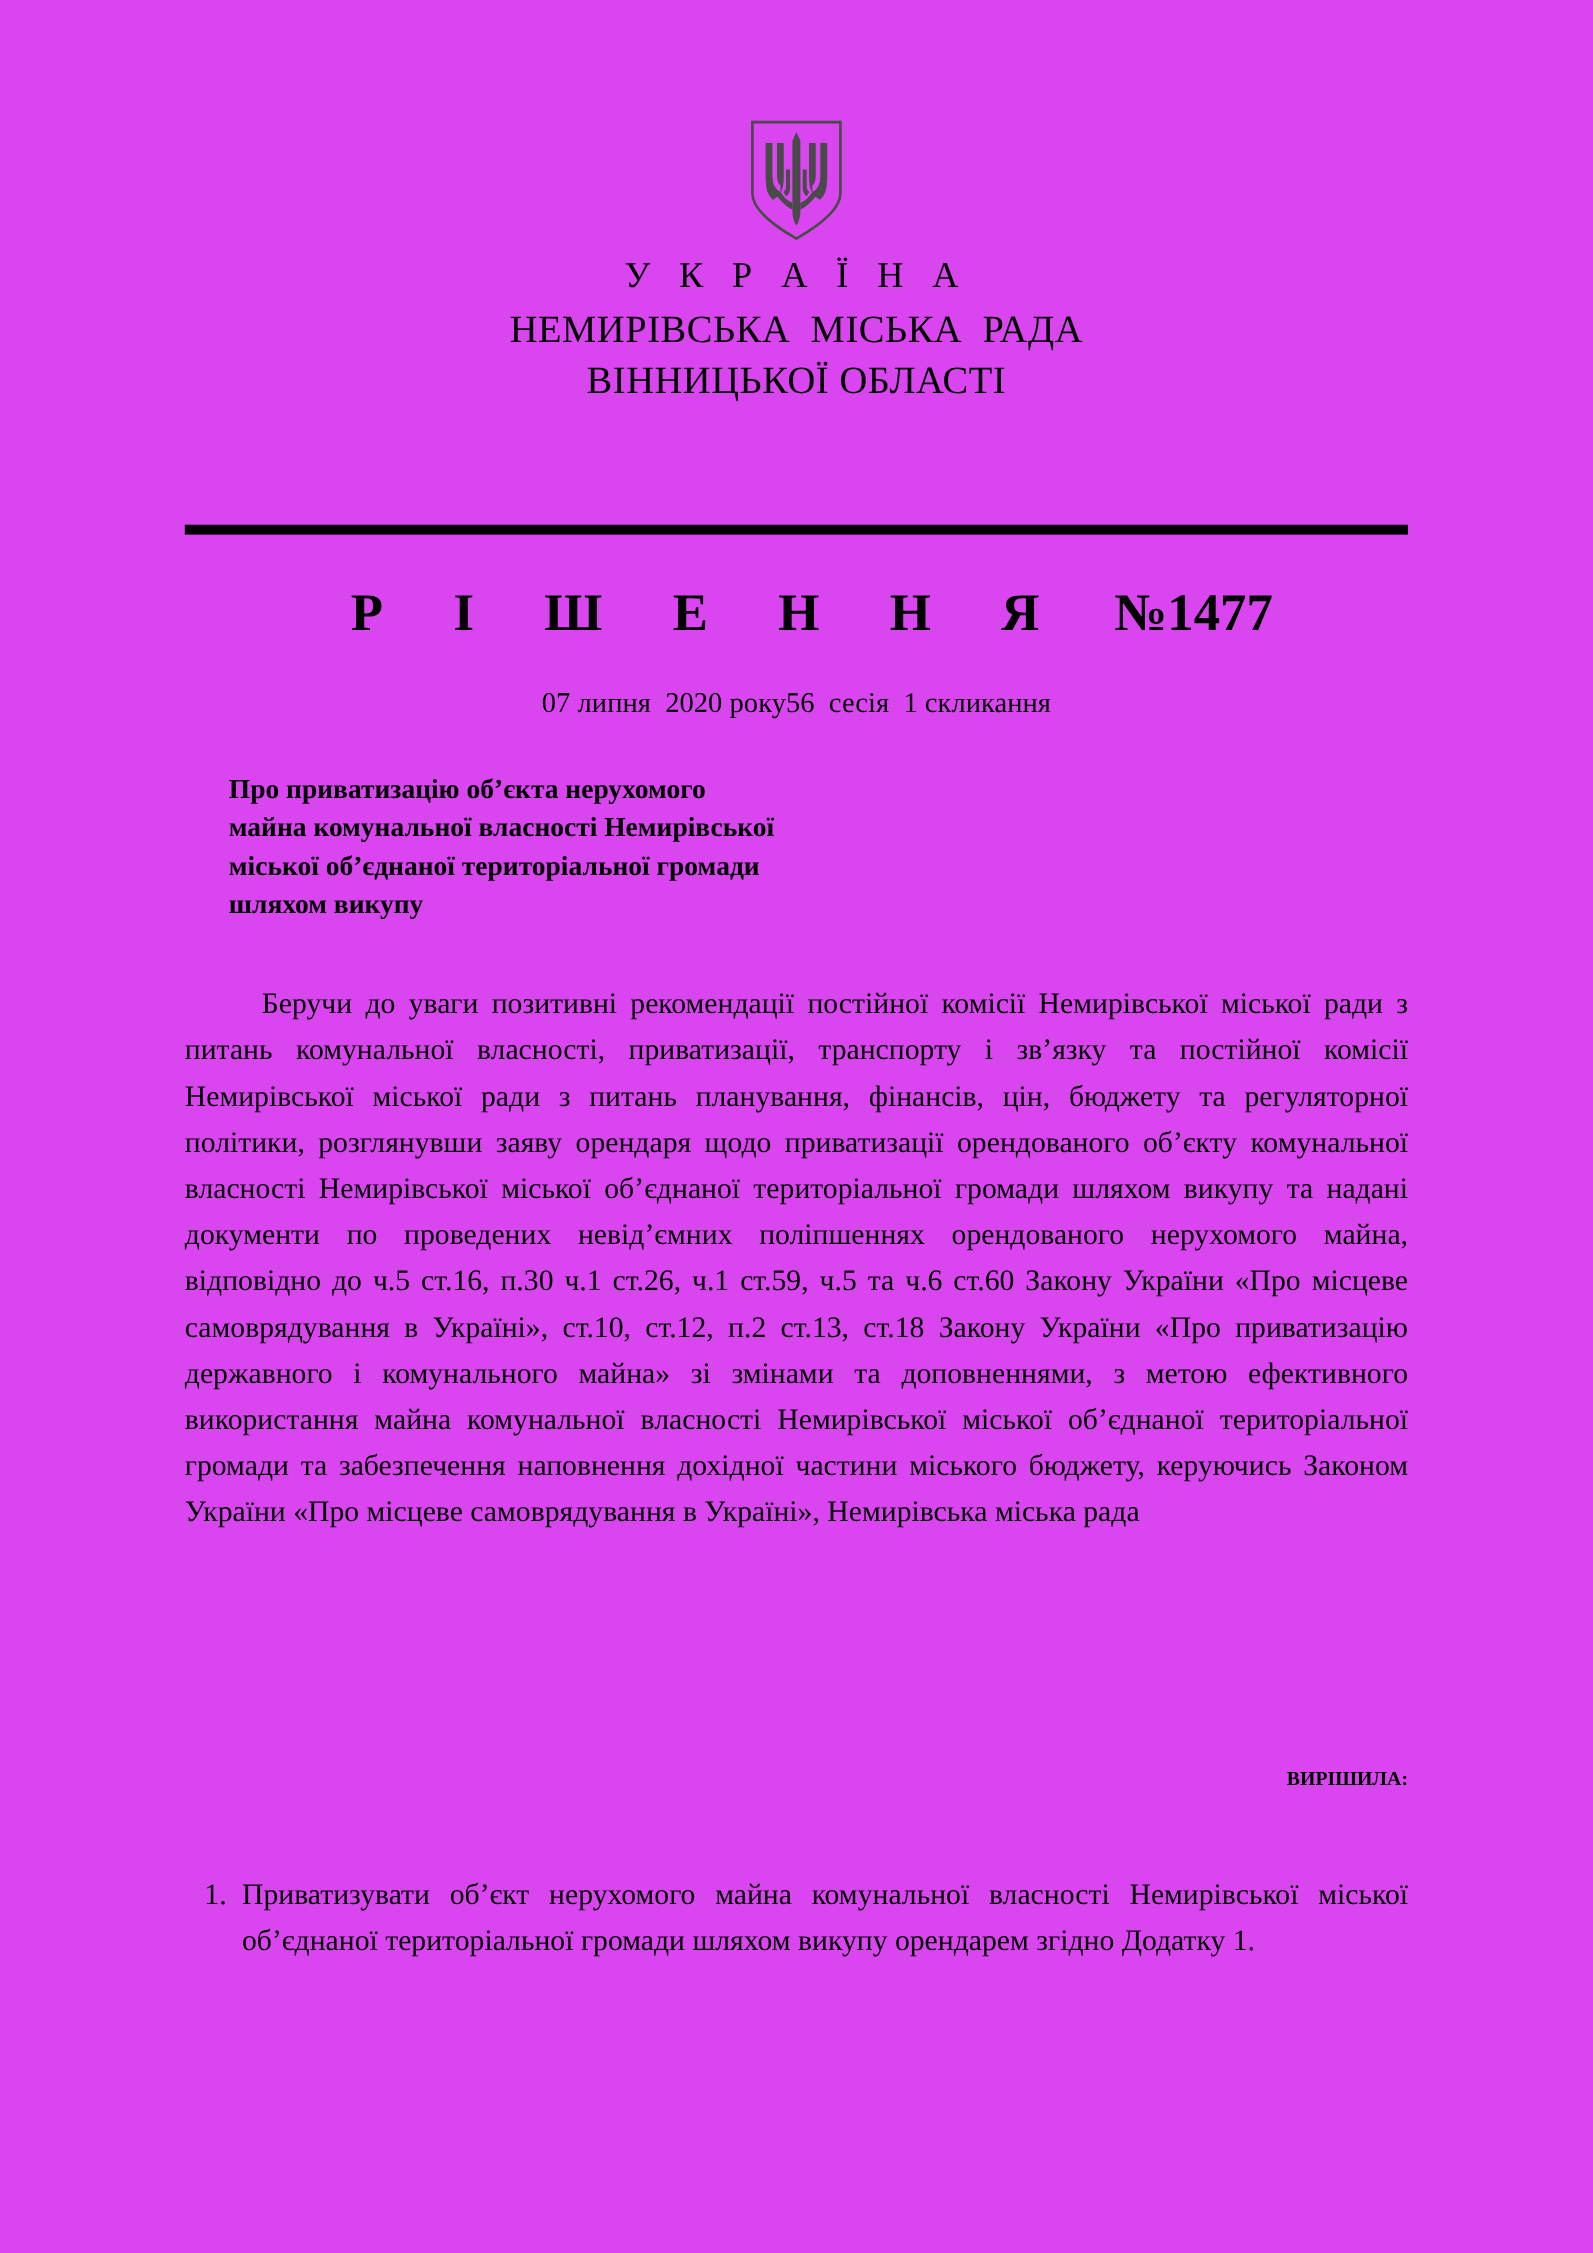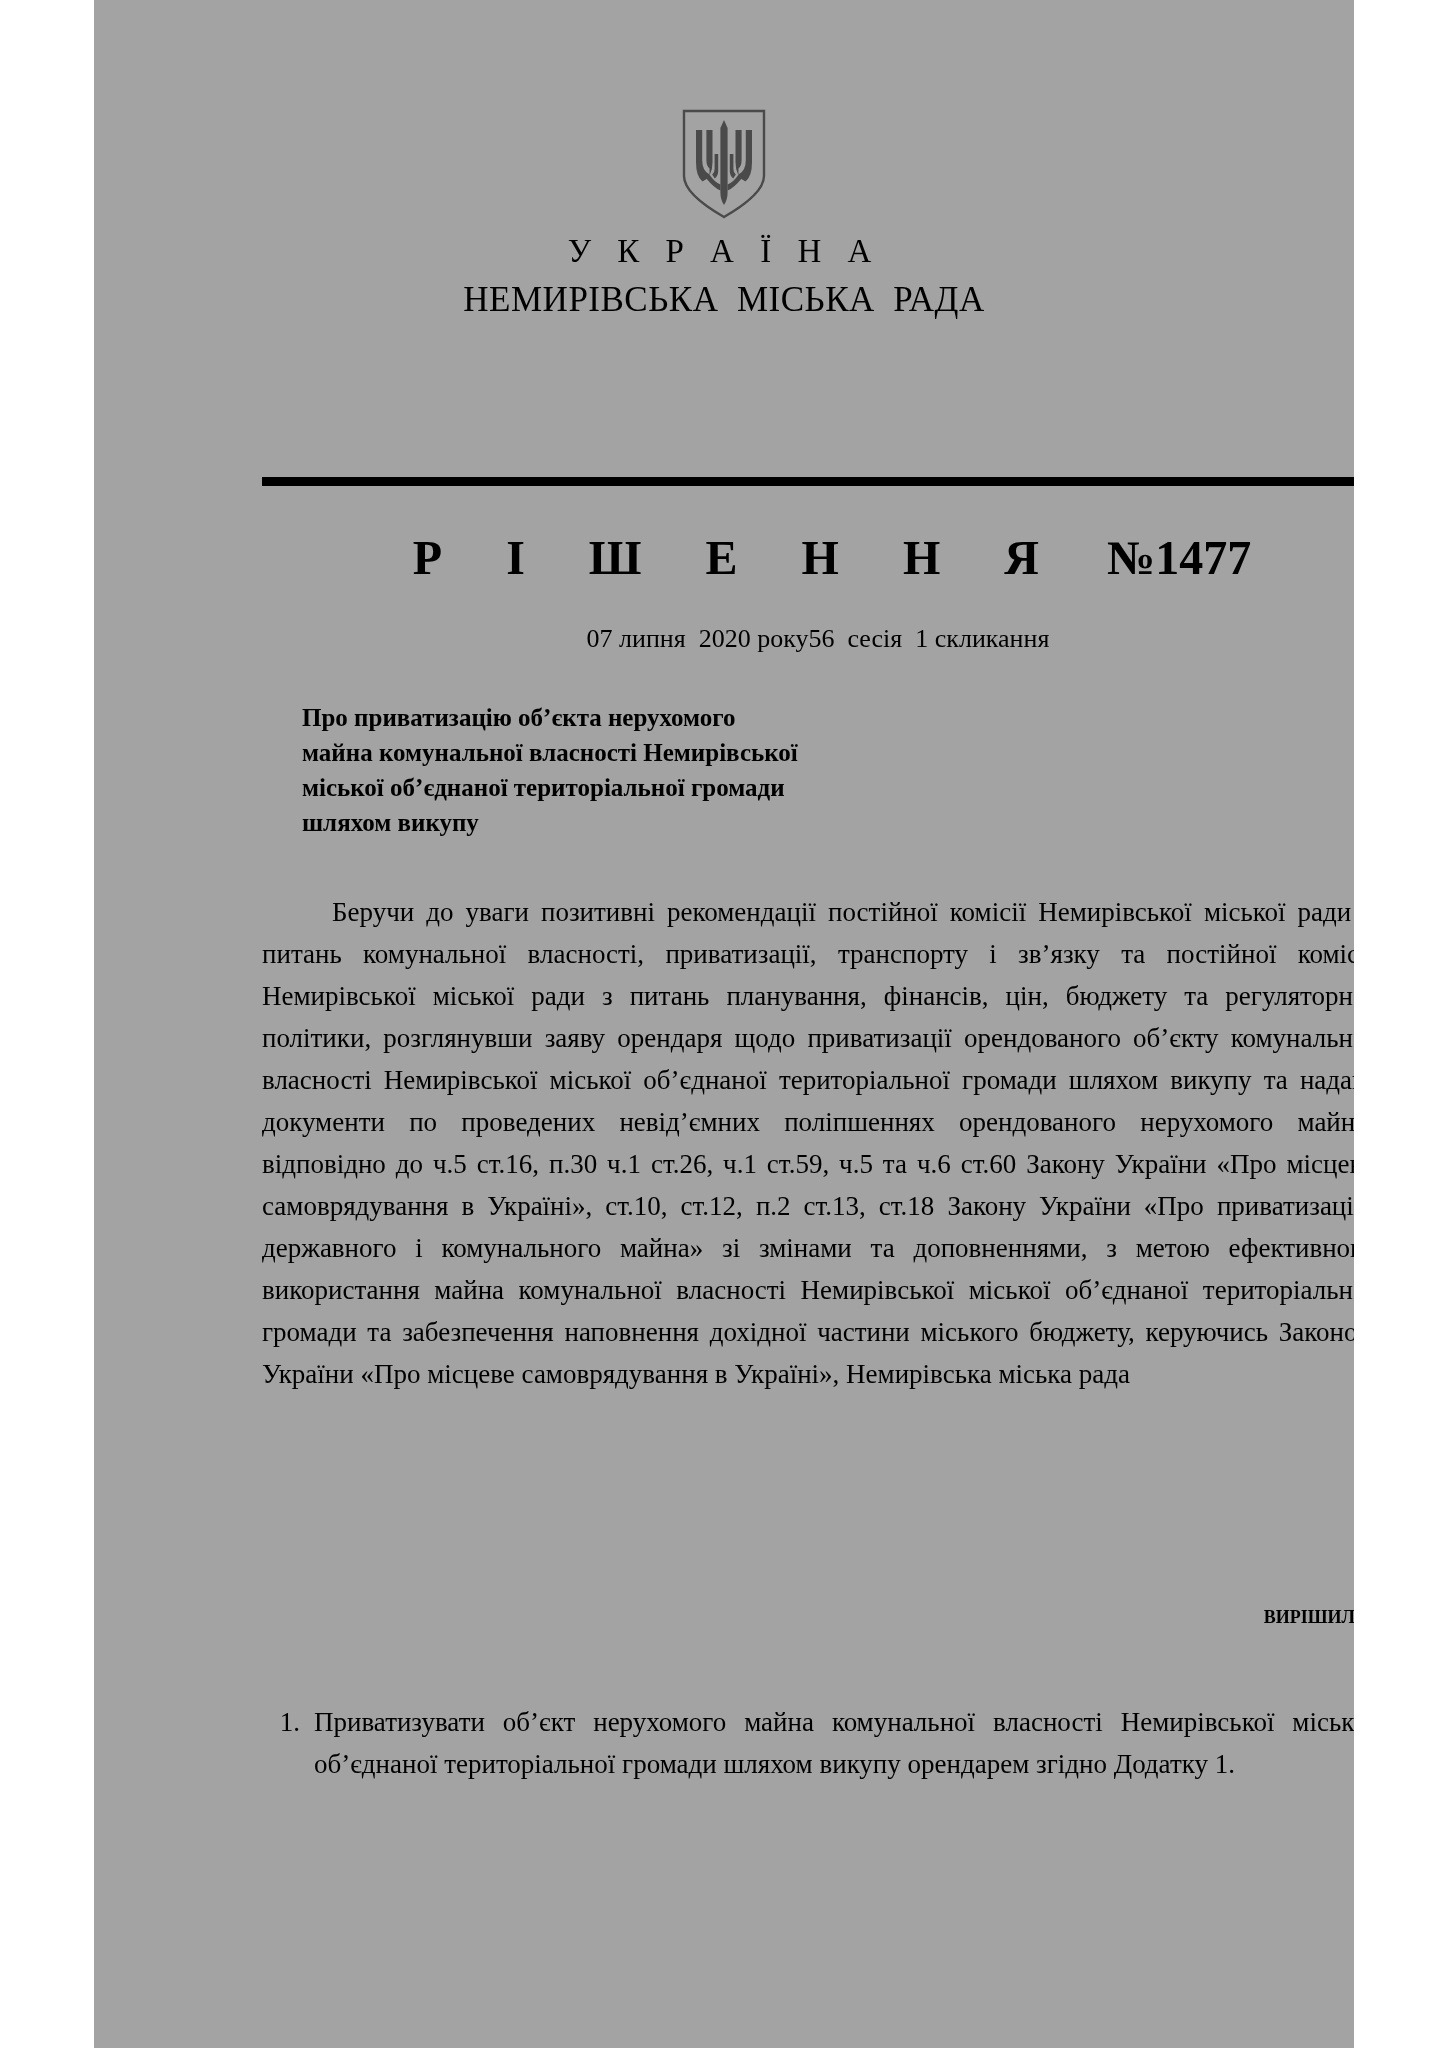--- a/index.html
+++ b/index.html
@@ -8,24 +8,24 @@
     padding: 0;
     background: #ffffff;
   }
   body {
     font-family: "Liberation Serif", "DejaVu Serif", serif;
     color: #000000;
     -webkit-font-smoothing: antialiased;
   }
   .page {
     position: relative;
-    width: 1260px;
+    width: 1448px;
     height: 2048px;
     margin: 0 auto;
-    background: #a3a3a3;
+    background: #d946ef;
     overflow: hidden;
     box-sizing: border-box;
   }
 
   
   .emblem-wrap {
     position: absolute;
     top: 108px;
     left: 0;
     width: 100%;
@@ -203,20 +203,21 @@
       <path d="M64 70 Q56 80 49.6 82.5 L49.6 76.5 Q55.5 74.2 60.4 66.8 Z" fill="#4a4a4a"></path>
 
       <path d="M36.6 46 L40.2 46 L40.2 63 Q40.2 68 36.8 70.4 L34.2 66.6 Q36.6 65 36.6 61 Z" fill="#4a4a4a"></path>
       <path d="M55.4 46 L51.8 46 L51.8 63 Q51.8 68 55.2 70.4 L57.8 66.6 Q55.4 65 55.4 61 Z" fill="#4a4a4a"></path>
     </svg>
   </div>
 
   <div class="header">
     <div class="country">У К Р А Ї Н А</div>
     <div class="council">НЕМИРІВСЬКА  МІСЬКА  РАДА</div>
+    <div class="oblast">ВІННИЦЬКОЇ ОБЛАСТІ</div>
   </div>
 
   <div class="rule"></div>
 
   <div class="decision-row">
     <span class="decision-word">Р І Ш Е Н Н Я</span>
     <span class="decision-number">№1477</span>
   </div>
 
   <div class="meta-row">

